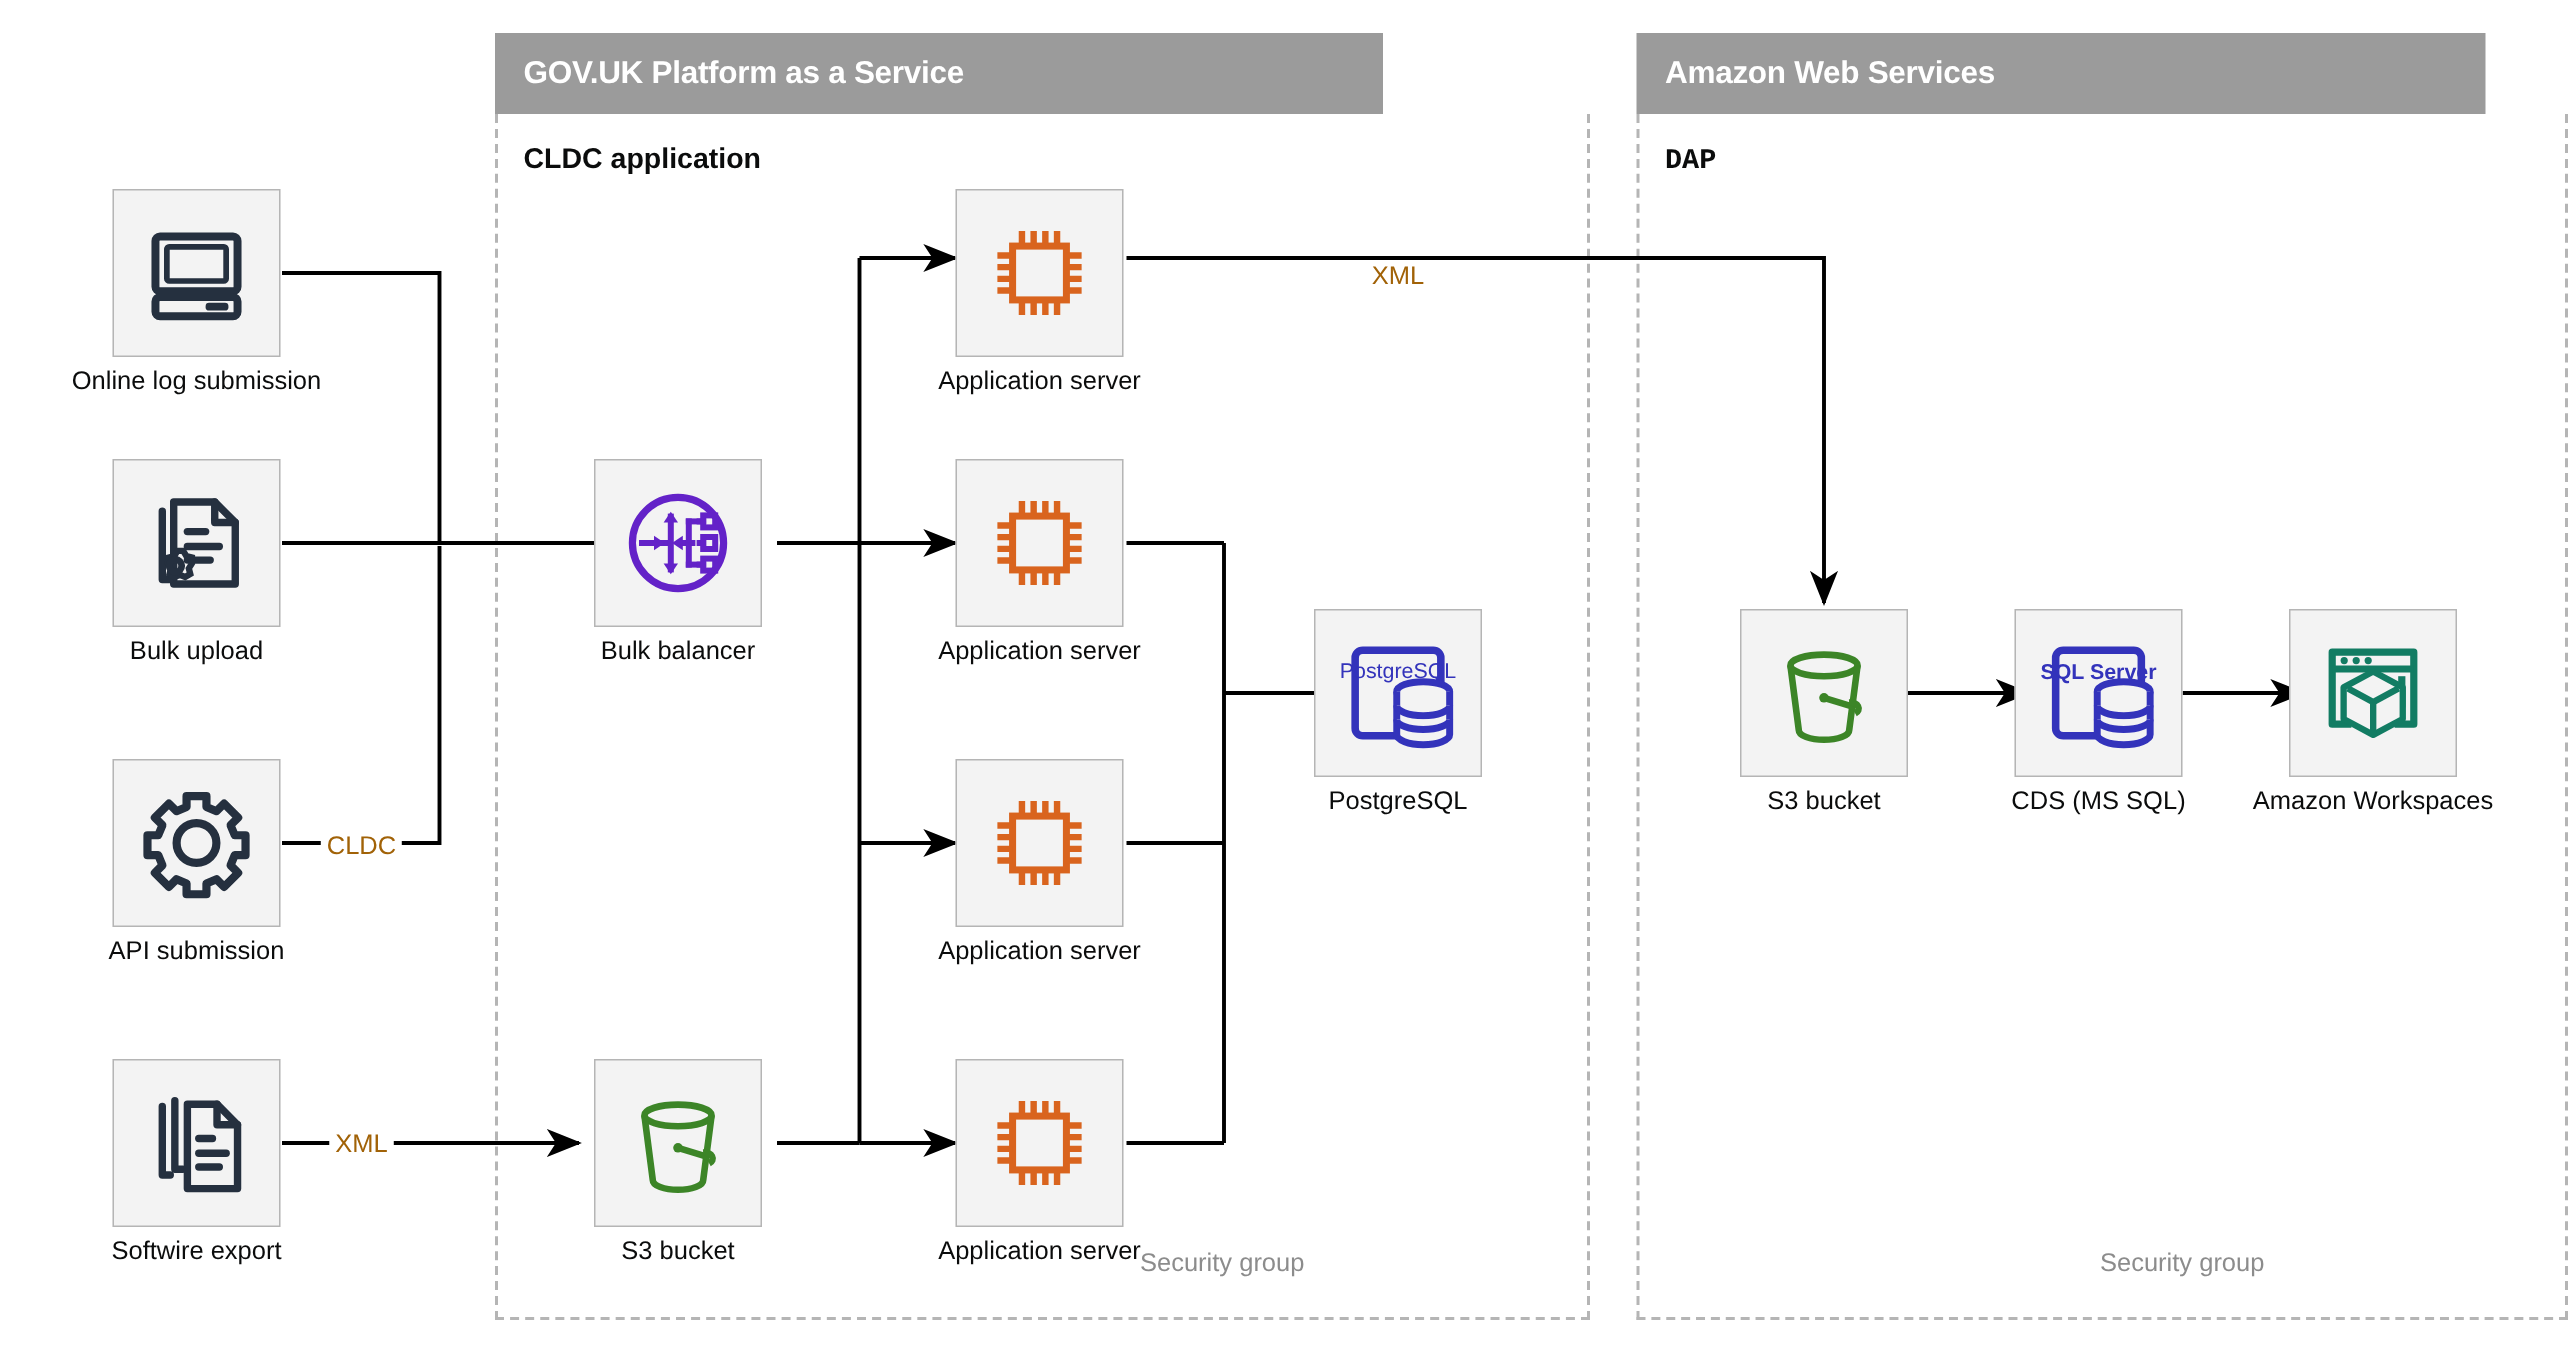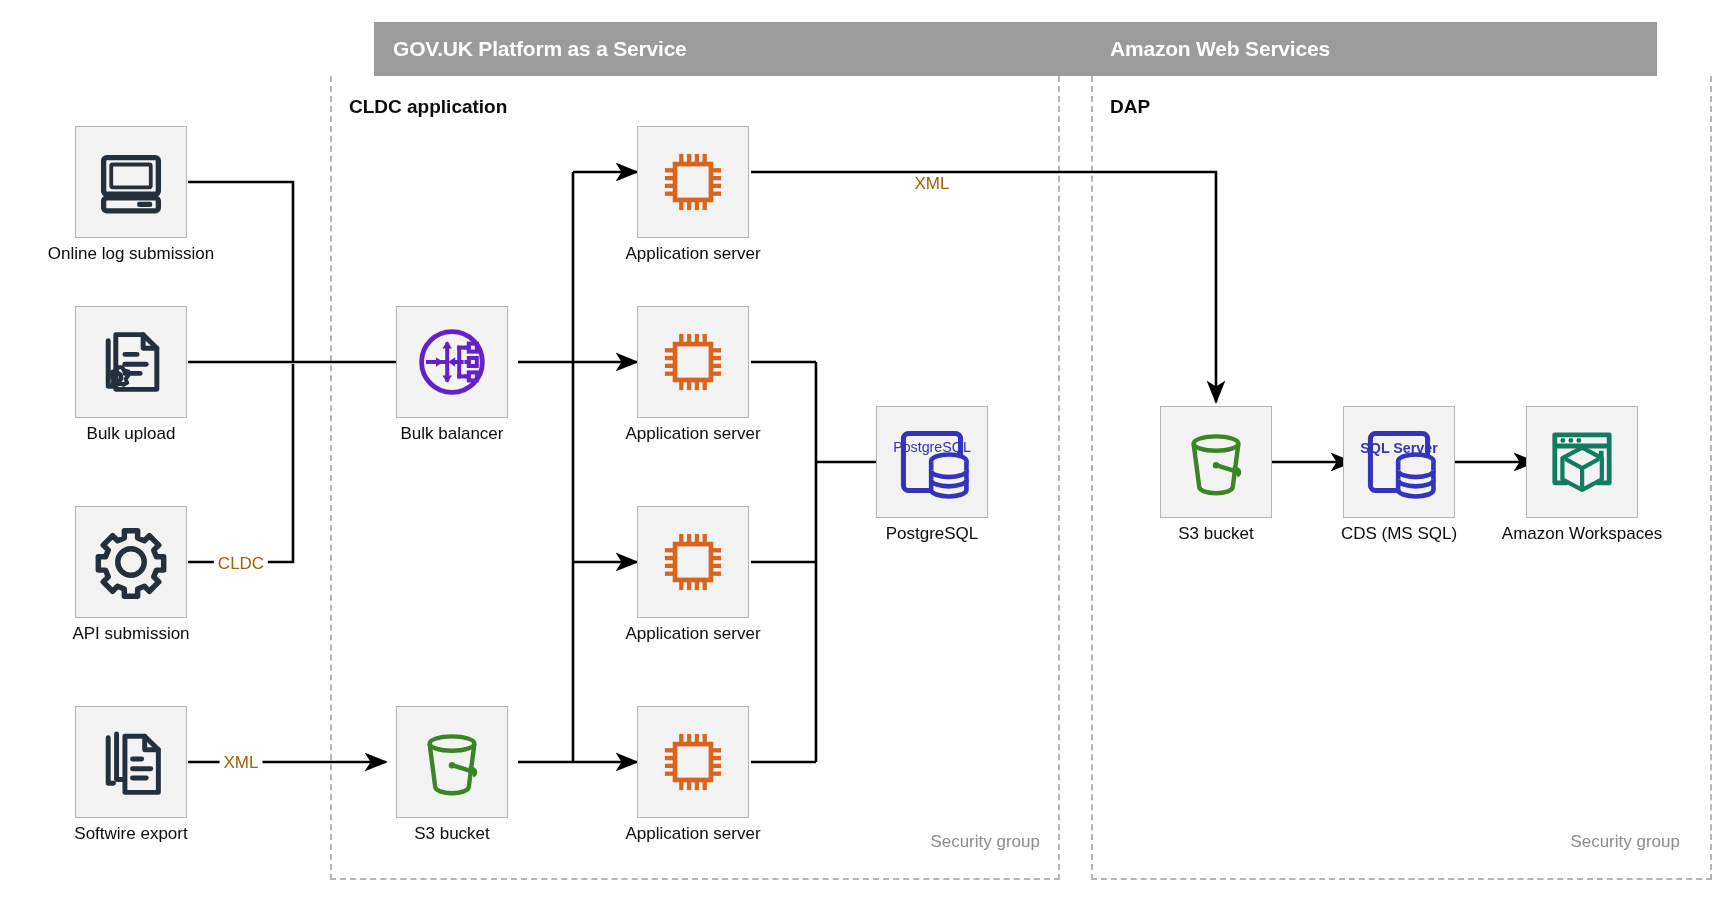--- a/index.html
+++ b/index.html
@@ -44,21 +44,20 @@
   .group-sublabel {
     position: absolute;
     font-weight: bold;
     font-size: 19px;
     color: #0b0c0c;
   }
   .security-label {
     position: absolute;
     font-size: 17px;
     color: #8c8c8c;
-    text-align: right;
   }
   
   .node {
     position: absolute;
     width: 0; height: 0;
   }
   .node-box {
     position: absolute;
     left: -56px;
     top: -56px;
@@ -93,28 +92,28 @@
     padding: 0 4px;
     margin-top: 19px;
   }
   #wires { position: absolute; left: 0; top: 0; }
 </style>
 </head>
 <body>
 
 <div id="canvas">
 
-  <div class="group-header" style="left:330px; top:22px; width:746px; height:54px;margin-left:44px;">GOV.UK Platform as a Service</div>
+  <div class="group-header" style="left:330px; top:22px; width:592px; height:54px;">GOV.UK Platform as a Service</div>
   <div class="group-body" style="left:330px; top:76px; width:730px; height:804px;"></div>
   <div class="group-sublabel" style="left:349px; top:96px;">CLDC application</div>
   <div class="security-label" style="left:760px; top:832px; width:280px;">Security group</div>
 
   <div class="group-header" style="left:1091px; top:22px; width:566px; height:54px;">Amazon Web Services</div>
   <div class="group-body" style="left:1091px; top:76px; width:621px; height:804px;"></div>
-  <div class="group-sublabel" style="left:1110px; top:96px;">DAP</div>
+  <div class="group-sublabel" style="left:1110px; top:96px;font-family:Liberation Mono, monospace;">DAP</div>
   <div class="security-label" style="left:1400px; top:832px; width:280px;">Security group</div>
 
   <svg id="wires" width="1712" height="902">
     <defs>
       <marker id="arr" viewBox="0 0 12 10" refX="11" refY="5" markerWidth="9" markerHeight="8" orient="auto-start-reverse">
         <path d="M0,0.2 L12,5 L0,9.8 L3.1,5 Z" fill="#000"></path>
       </marker>
     </defs>
     <g fill="none" stroke="#000000" stroke-width="2.6">
 

